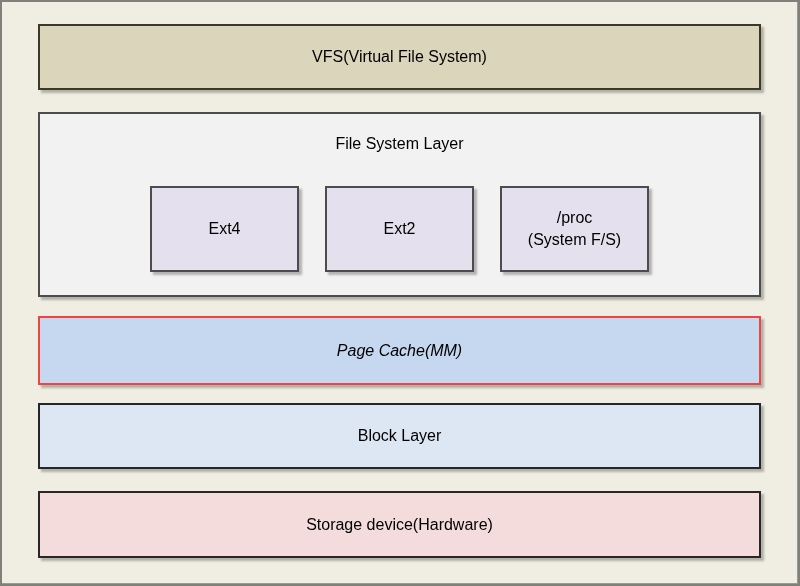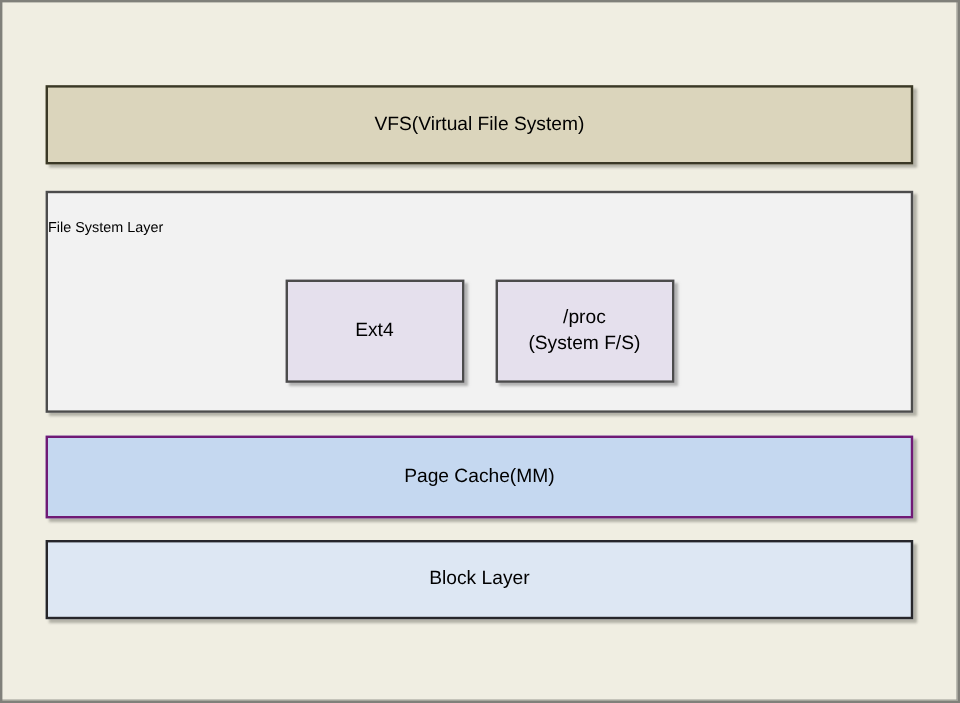--- a/index.html
+++ b/index.html
@@ -24,39 +24,38 @@
   .box {
     position: absolute;
     left: 36px;
     width: 723px;
     box-sizing: border-box;
     display: flex;
     align-items: center;
     justify-content: center;
     font-size: 16px;
     box-shadow: 3px 3px 2px rgba(105,105,95,0.45);
-    margin-top: 47px;
   }
   .vfs-box {
     top: 22px;
     height: 66px;
     background: #dbd5bc;
     border: 2px solid #3a3826;
   }
   .fsl-box {
     top: 110px;
     height: 185px;
     background: #f2f2f2;
     border: 2px solid #4c4c4c;
     display: block;
   }
   .fsl-title {
-    text-align: left;
+    text-align: center;
     padding-top: 21px;
-    font-size: 12px;
+    font-size: 16px;
   }
   .fsl-row {
     position: absolute;
     left: 0;
     top: 72px;
     width: 100%;
     display: flex;
     justify-content: center;
     gap: 26px;
   }
@@ -72,21 +71,22 @@
     align-items: center;
     justify-content: center;
     font-size: 16px;
     line-height: 1.35;
     text-align: center;
   }
   .page-cache-box {
     top: 314px;
     height: 69px;
     background: #c5d8f0;
-    border: 2px solid #701a75;
+    border: 2px solid #ef4444;
+    font-style: italic;
   }
   .block-layer-box {
     top: 401px;
     height: 66px;
     background: #dde7f3;
     border: 2px solid #26262a;
     text-align: center;
   }
   .storage-box {
     top: 489px;
@@ -104,28 +104,34 @@
     <span>VFS(Virtual File System)</span>
   </div>
 
   <div class="box fsl-box">
     <div class="fsl-title">File System Layer</div>
     <div class="fsl-row">
       <div class="fs-item">
         <span>Ext4</span>
       </div>
       <div class="fs-item">
+        <span>Ext2</span>
+      </div>
+      <div class="fs-item">
         <span>/proc</span>
         <span>(System F/S)</span>
       </div>
     </div>
   </div>
 
   <div class="box page-cache-box">
     <span>Page Cache(MM)</span>
   </div>
 
   <div class="box block-layer-box">
     <span>Block Layer</span>
   </div>
 
+  <div class="box storage-box">
+    <span>Storage device(Hardware)</span>
+  </div>
 
 </div>
 
 </body></html>

